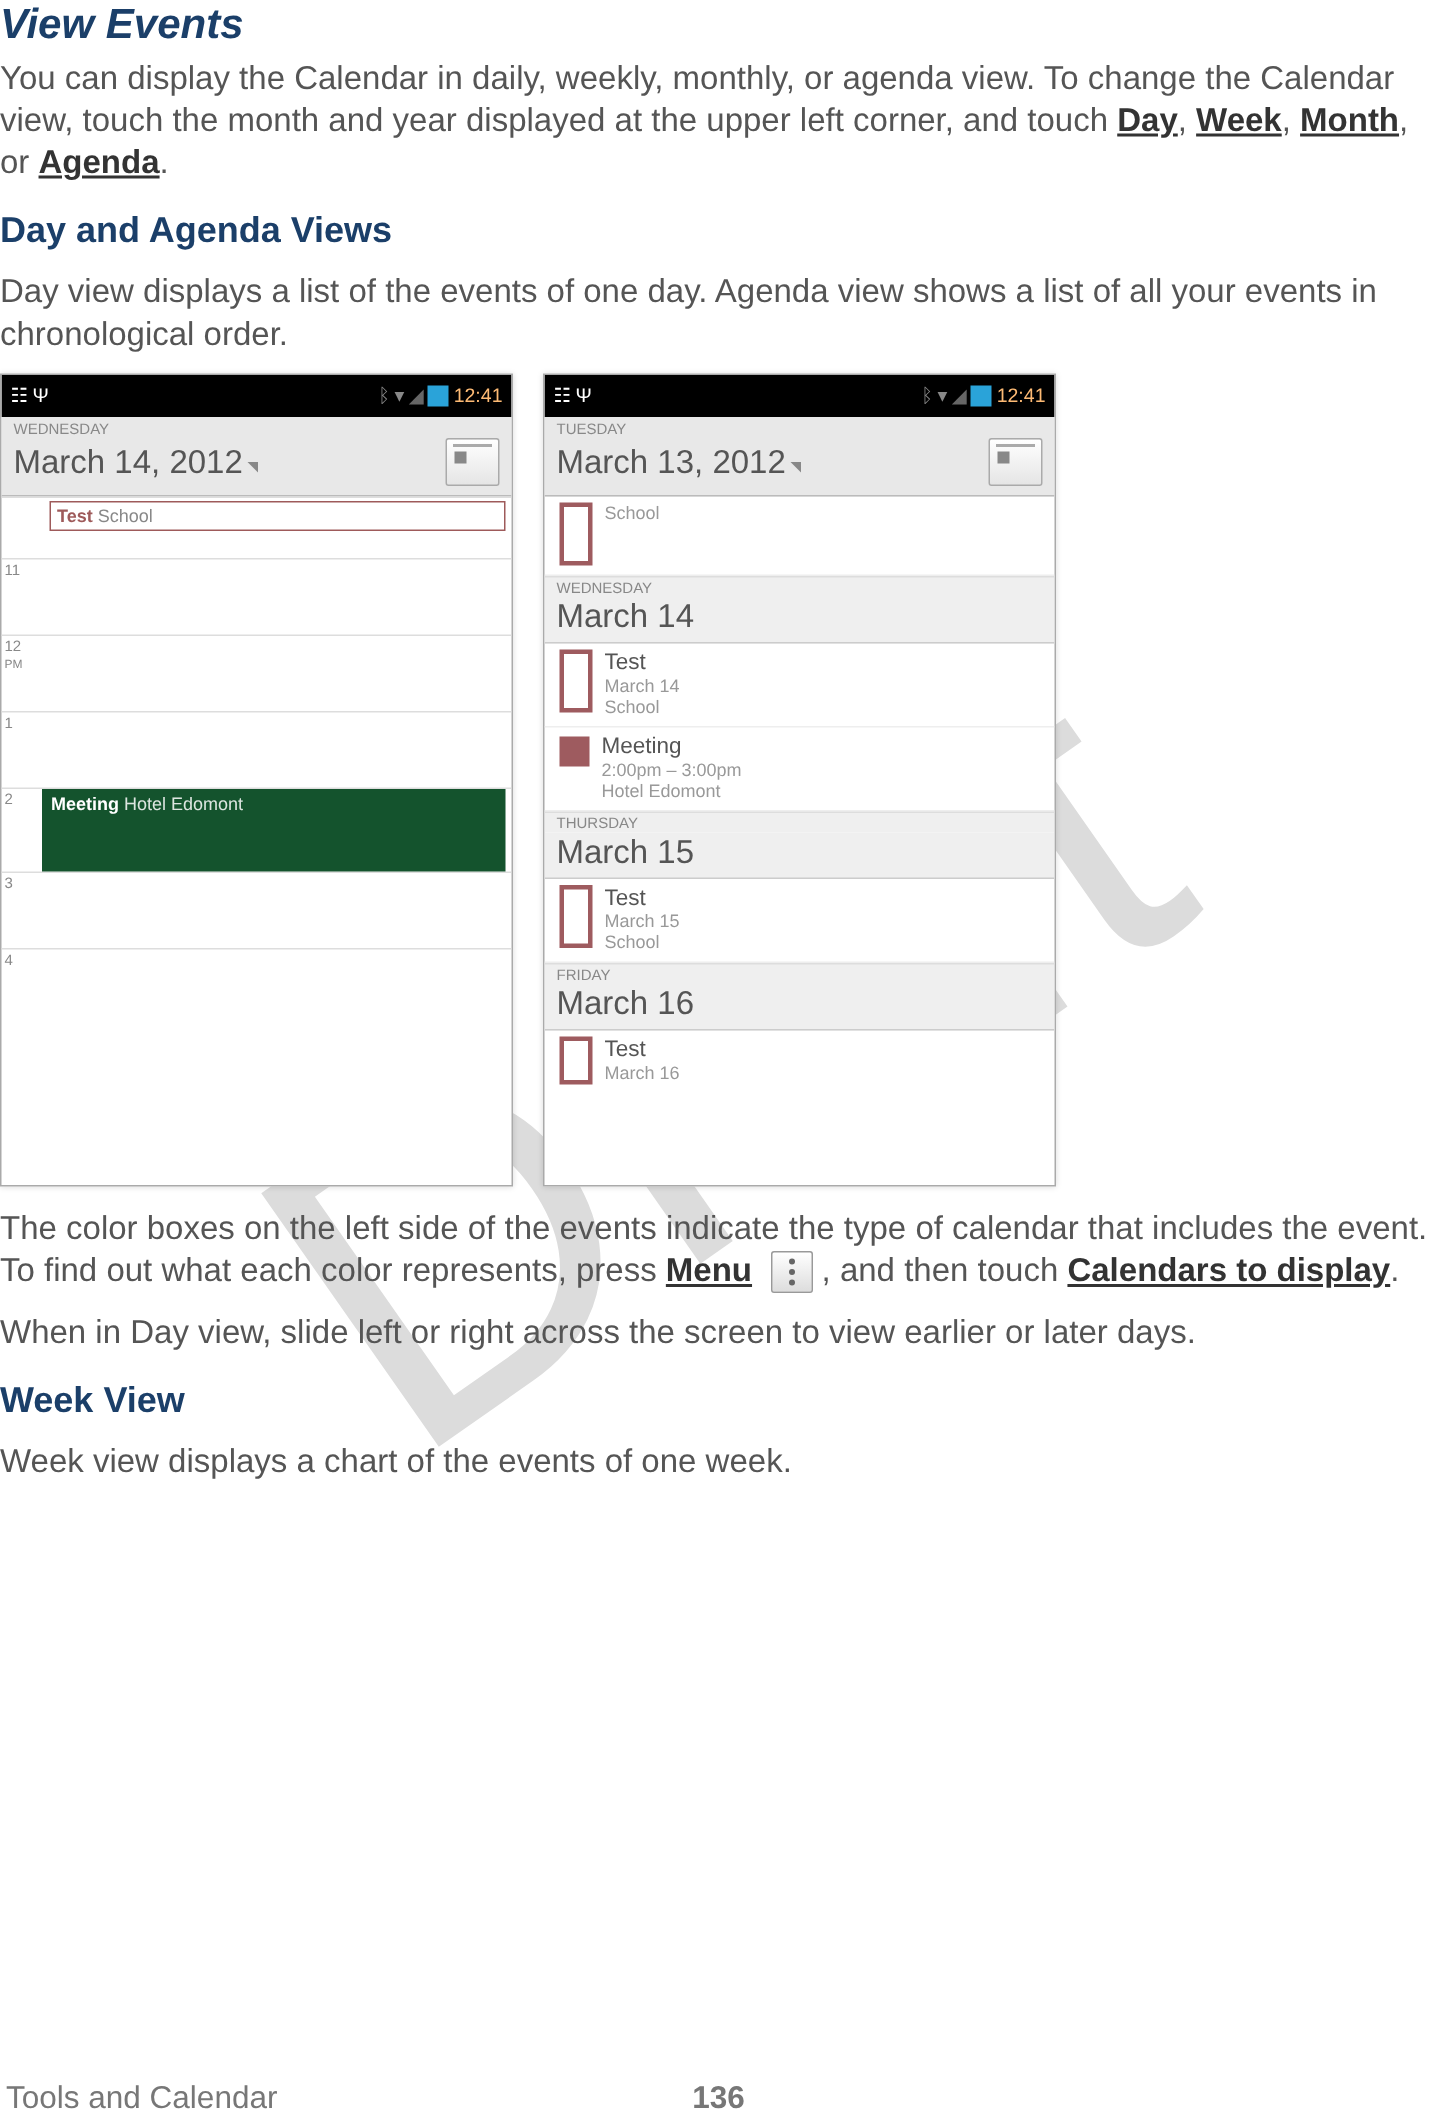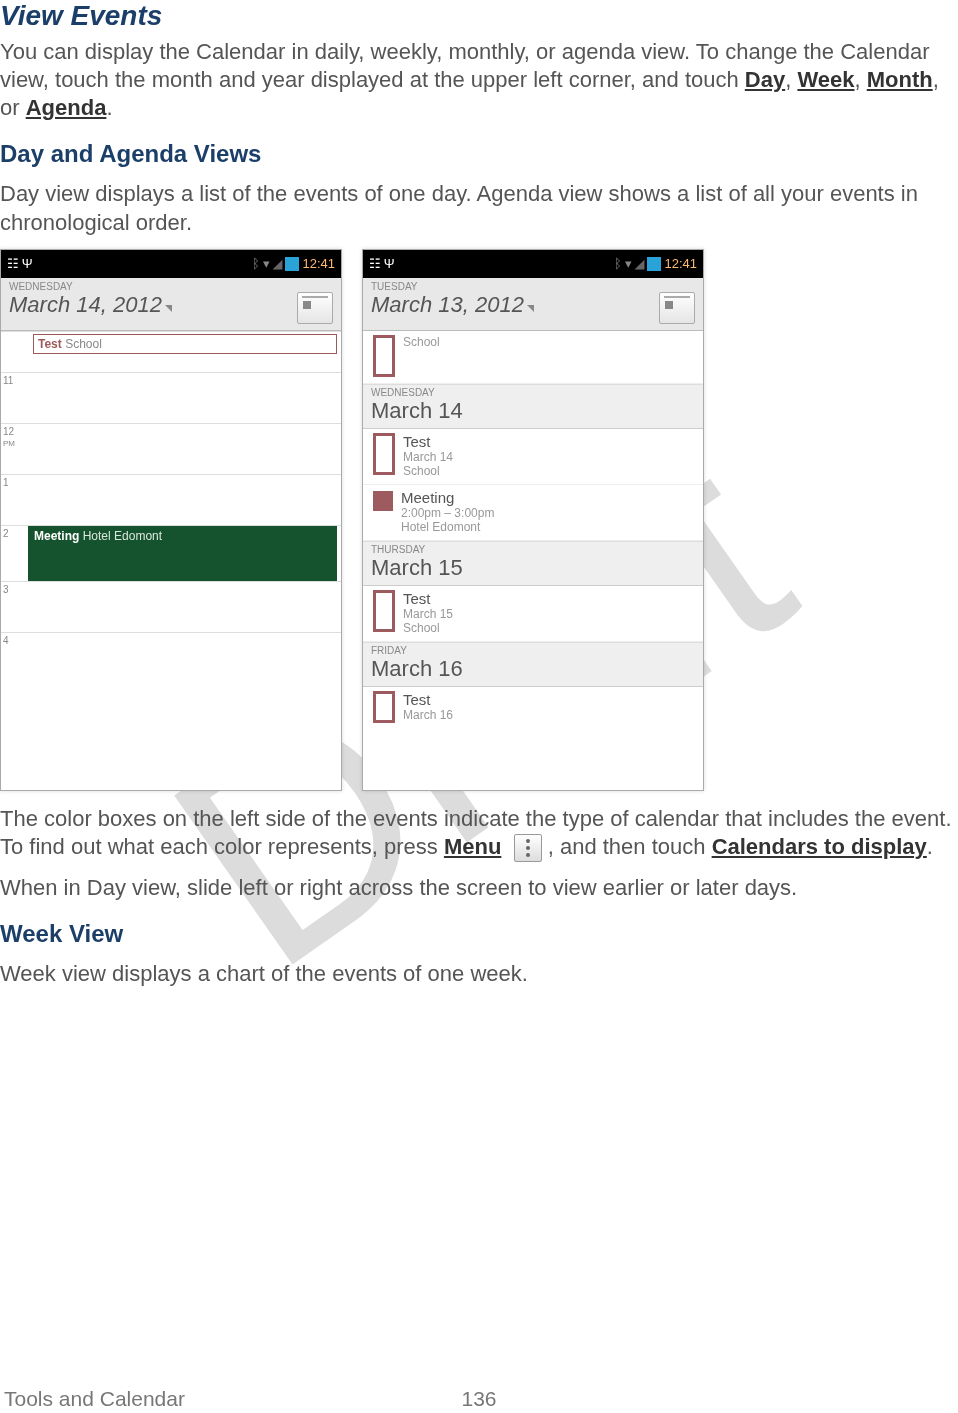--- a/index.html
+++ b/index.html
@@ -12,21 +12,21 @@
   .bold{font-weight:bold;color:#333;text-decoration:underline;}
   .screenshots{display:flex;gap:20px;margin:8px 0 14px 0;}
   .phone{width:340px;height:540px;border:1px solid #aaa;background:#fff;box-shadow:0 0 4px rgba(0,0,0,.15);position:relative;overflow:hidden;}
   .status-bar{height:28px;background:#000;color:#fff;display:flex;align-items:center;justify-content:space-between;padding:0 6px;font-size:13px;}
   .status-left{display:flex;gap:3px;}
   .status-right{display:flex;gap:3px;align-items:center;}
   .sig-box{width:14px;height:14px;background:#2aa3d9;display:inline-block;}
   .clock{color:#fdba74;}
   .cal-head{background:#e8e8e8;border-bottom:1px solid #bbb;}
   .dow{font-size:10px;color:#888;padding:3px 8px 0 8px;}
-  .date-row{display:flex;align-items:flex-start;justify-content:space-between;padding:0 8px 6px 8px;font-style:italic;}
+  .date-row{display:flex;align-items:center;justify-content:space-between;padding:0 8px 6px 8px;}
   .date-txt{font-size:22px;color:#555;}
   .tri{display:inline-block;width:0;height:0;border-left:7px solid transparent;border-top:7px solid #888;margin-left:3px;}
   .cal-icon{width:34px;height:30px;border:1px solid #aaa;background:linear-gradient(#fff,#e5e5e5);position:relative;border-radius:2px;}
   .cal-icon::before{content:"";position:absolute;top:3px;left:4px;right:4px;height:2px;background:#aaa;}
   .cal-icon::after{content:"";position:absolute;top:8px;left:5px;width:8px;height:8px;background:#888;}
   .hour-row{display:flex;border-top:1px solid #ddd;height:50px;}
   .hour-lbl{width:24px;font-size:10px;color:#888;padding:2px 2px 0 2px;text-align:left;}
   .hour-cell{flex:1;position:relative;}
   .hour-row.tall{height:55px;}
   .test-ev{margin:2px 4px;background:#fff;border:1px solid #9e5a5a;font-size:12px;padding:2px 4px;}
@@ -36,21 +36,21 @@
   .meeting-ev .ml{opacity:.85;}
   .ag-sec-lbl{font-size:10px;color:#888;background:#efefef;padding:2px 8px 0 8px;border-top:1px solid #ddd;}
   .ag-sec-date{font-size:22px;color:#555;padding:0 8px 4px 8px;background:#efefef;border-bottom:1px solid #ccc;}
   .ag-item{display:flex;padding:4px 8px 6px 10px;border-bottom:1px solid #eee;}
   .ag-box{width:16px;height:36px;border:3px solid #9e5b5f;margin-right:8px;background:#fff;flex-shrink:0;}
   .ag-box.fill{background:#9e5b5f;width:20px;height:20px;border:none;margin-top:2px;}
   .ag-txt{font-size:13px;}
   .ag-title{color:#555;font-size:15px;}
   .ag-sub{color:#999;font-size:12px;}
   .footer{position:absolute;bottom:2px;left:0;right:0;display:flex;justify-content:space-between;padding:0 4px;font-size:21px;color:#777;}
-  .footer .pn{position:absolute;left:50%;transform:translateX(-50%);}
+  .footer .pn{position:absolute;left:50%;transform:translateX(-50%);font-weight:bold;}
   .menu-icon{display:inline-flex;width:26px;height:26px;border:1px solid #999;background:linear-gradient(#fff,#ddd);vertical-align:middle;align-items:center;justify-content:center;border-radius:2px;}
   .menu-dots{display:flex;flex-direction:column;gap:3px;}
   .menu-dots span{width:4px;height:4px;background:#666;border-radius:50%;display:block;}
 </style>
 </head>
 <body>
 <div class="page">
 <div class="watermark">Draft</div>
 <div class="content">
 

